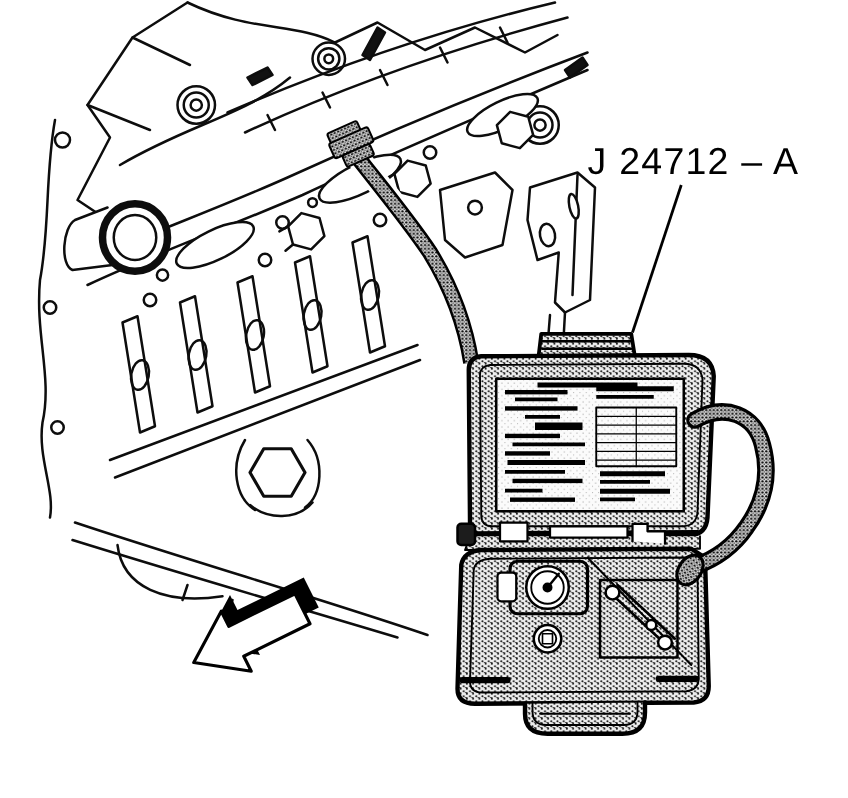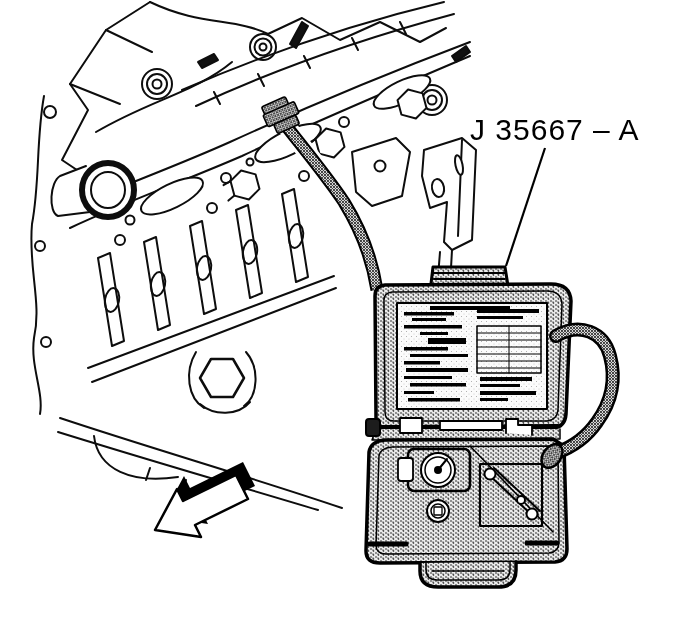--- a/index.html
+++ b/index.html
@@ -260,15 +260,15 @@
   </g>
 
   <line x1="545" y1="148" x2="506" y2="266" stroke="#000" stroke-width="2.2"></line>
 
   <g>
     <polygon points="236,475 183,501 177,489 155,530 201,537 195,525 248,499" transform="translate(7,-13)" fill="#000"></polygon>
     <polygon points="236,475 183,501 177,489 155,530 201,537 195,525 248,499" fill="#fff" stroke="#000" stroke-width="2.5" stroke-linejoin="round"></polygon>
   </g>
 </svg>
 
-<div class="tool-label">J 35667 – A</div>
+<div class="tool-label">J 24712 – A</div>
 
 </div>
 
 </body></html>

